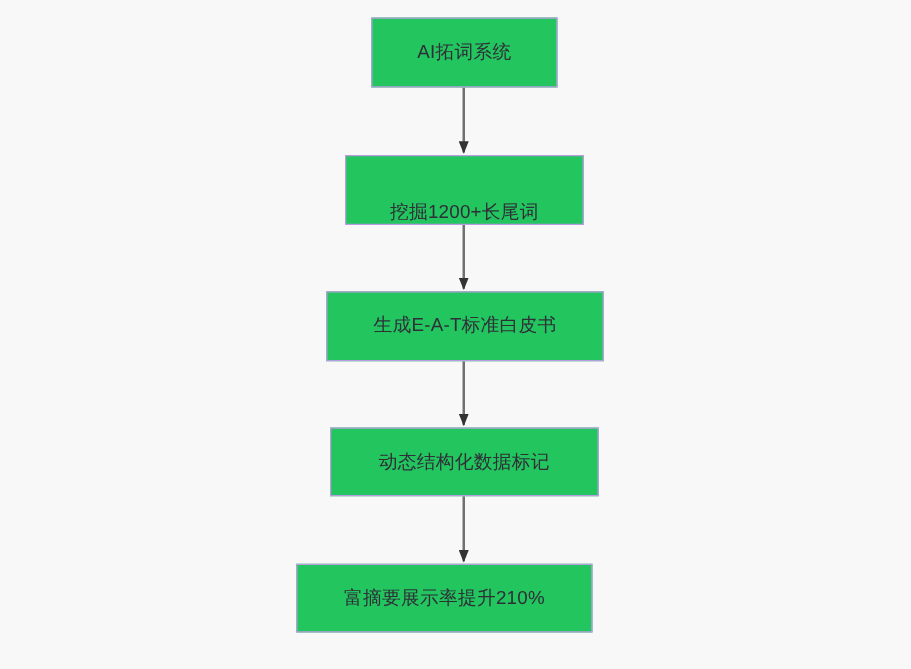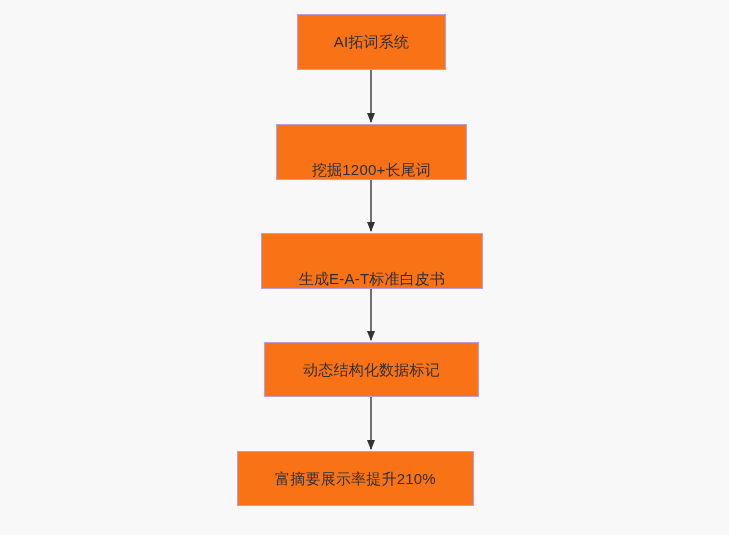--- a/index.html
+++ b/index.html
@@ -23,41 +23,41 @@
     position: absolute;
     left: 0;
     top: 0;
     width: 729px;
     height: 535px;
     pointer-events: none;
   }
   .node {
     position: absolute;
     box-sizing: border-box;
-    background: #f97316;
+    background: #22c55e;
     border: 1.6px solid #b89ee0;
     border-radius: 0;
     display: flex;
     align-items: center;
     justify-content: center;
     z-index: 2;
   }
   .node-label {
     font-size: 15px;
     line-height: 1.2;
     color: #2f2f38;
     letter-spacing: 0.2px;
     white-space: nowrap;
     text-align: center;
     font-family: "Liberation Sans", "DejaVu Sans", sans-serif;
   }
   
   #node-0 { left: 297px; top: 14px;  width: 149px; height: 56px; }
   #node-1 { left: 276px; top: 124px; width: 191px; height: 56px; align-items: flex-end; }
-  #node-2 { left: 261px; top: 233px; width: 222px; height: 56px; align-items: flex-end; }
+  #node-2 { left: 261px; top: 233px; width: 222px; height: 56px; }
   #node-3 { left: 264px; top: 342px; width: 215px; height: 55px; }
   #node-4 { left: 237px; top: 451px; width: 237px; height: 55px; }
 </style>
 </head>
 <body>
 
 <div id="flowchart-canvas">
 
   <svg class="edge-layer" width="729" height="535" viewBox="0 0 729 535" xmlns="http://www.w3.org/2000/svg">
     <defs>

